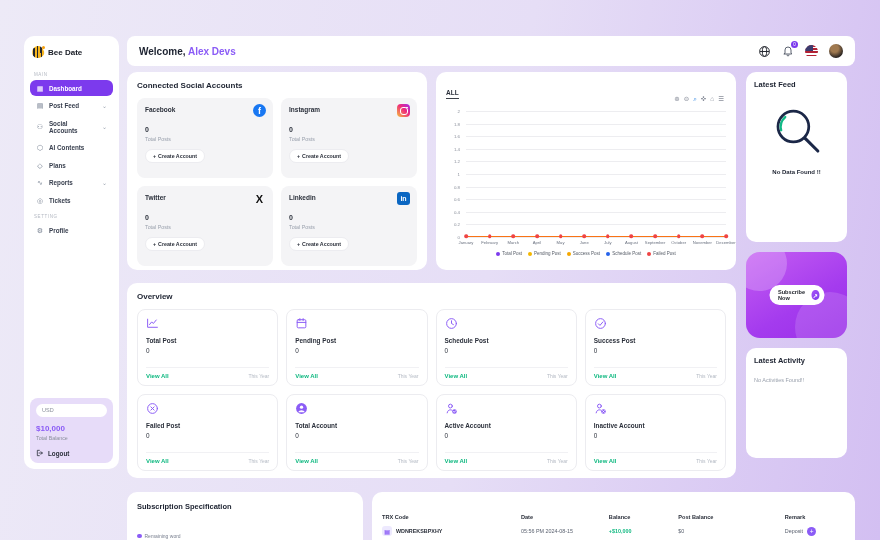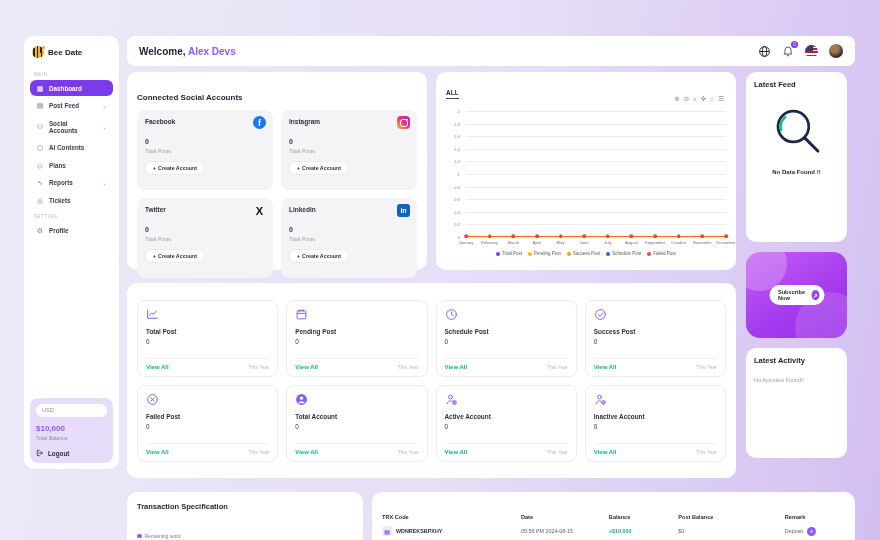--- a/index.html
+++ b/index.html
@@ -34,21 +34,21 @@
   .welcome .uname{color:#8b5cf6;}
   .h-icons{margin-left:auto;display:flex;align-items:center;gap:11px;}
   .hicon{position:relative;display:inline-flex;align-items:center;justify-content:center;cursor:pointer;}
   .badge{position:absolute;top:-4px;right:-4px;background:#7c3aed;color:#fff;font-size:4.5px;
          width:7px;height:7px;border-radius:50%;display:flex;align-items:center;justify-content:center;}
   .flag{width:13px;height:13px;border-radius:50%;overflow:hidden;position:relative;
         background:repeating-linear-gradient(180deg,#b22234 0 1.6px,#fff 1.6px 3.2px);}
   .flag::before{content:"";position:absolute;left:0;top:0;width:58%;height:50%;background:#3c3b6e;}
   .avatar{width:14px;height:14px;border-radius:50%;background:radial-gradient(circle at 40% 32%,#a0794f 0 30%,#2a2421 72%);}
   
-  .social-card{left:127px;top:72px;width:300px;height:198px;padding:21px 10px;}
+  .social-card{left:127px;top:72px;width:300px;height:198px;padding:9px 10px;}
   .social-grid{display:grid;grid-template-columns:1fr 1fr;gap:8px;margin-top:8px;}
   .s-cell{background:#f4f4f6;border-radius:8px;padding:8px;position:relative;height:80px;box-sizing:border-box;}
   .s-name{font-size:6.5px;font-weight:700;color:#2b303b;}
   .s-brand{position:absolute;top:6px;right:7px;width:13px;height:13px;display:flex;align-items:center;justify-content:center;}
   .s-value{font-size:7px;font-weight:700;margin-top:13px;color:#2b303b;}
   .s-total{font-size:5.3px;color:#9aa1ad;margin-top:3px;}
   .s-btn{display:inline-flex;align-items:center;gap:2px;background:#fff;border:1px solid #ececf0;border-radius:10px;
          padding:3px 7px;font-size:5.3px;font-weight:600;color:#2b303b;margin-top:7px;cursor:pointer;}
   .fb-box{width:13px;height:13px;border-radius:50%;background:#1877f2;color:#fff;font-weight:800;font-size:9px;
           display:flex;align-items:center;justify-content:center;}
@@ -340,20 +340,21 @@
     <span class="sub-arrow">↗</span>
   </div>
 </section>
 
 <section class="card latest-activity">
   <div class="lp-title">Latest Activity</div>
   <div class="la-empty">No Activities Found!!</div>
 </section>
 
 <section class="card overview">
+  <div class="card-title">Overview</div>
   <div class="ov-grid" id="ov-grid">
       <div class="ov-cell">
         <svg width="13" height="13" viewBox="0 0 24 24" fill="none" stroke="#8b5cf6" stroke-width="1.8" stroke-linecap="round" stroke-linejoin="round">
           <path d="M3 4v15h18"></path>
           <polyline points="6.5 14 10.5 9 13.5 12 19 5.5"></polyline>
         </svg>
         <div class="ov-name">Total Post</div>
         <div class="ov-value">0</div>
         <div class="ov-foot">
           <span class="ov-link">View All</span>
@@ -450,21 +451,21 @@
         <div class="ov-value">0</div>
         <div class="ov-foot">
           <span class="ov-link">View All</span>
           <span class="ov-period">This Year</span>
         </div>
       </div>
     </div>
 </section>
 
 <section class="card subspec">
-  <div class="card-title" style="font-size:7.5px;">Transaction Specification</div>
+  <div class="card-title" style="font-size:7.5px;">Subscription Specification</div>
   <div class="ss-legend">
     <span class="ss-dot" id="ss-dot" style="background: rgb(139, 92, 246);"></span>
     <span>Remaining word</span>
   </div>
 </section>
 
 <section class="card txcard">
   <div class="tx-head" id="tx-head">
       <span>TRX Code</span>
       <span>Date</span>

